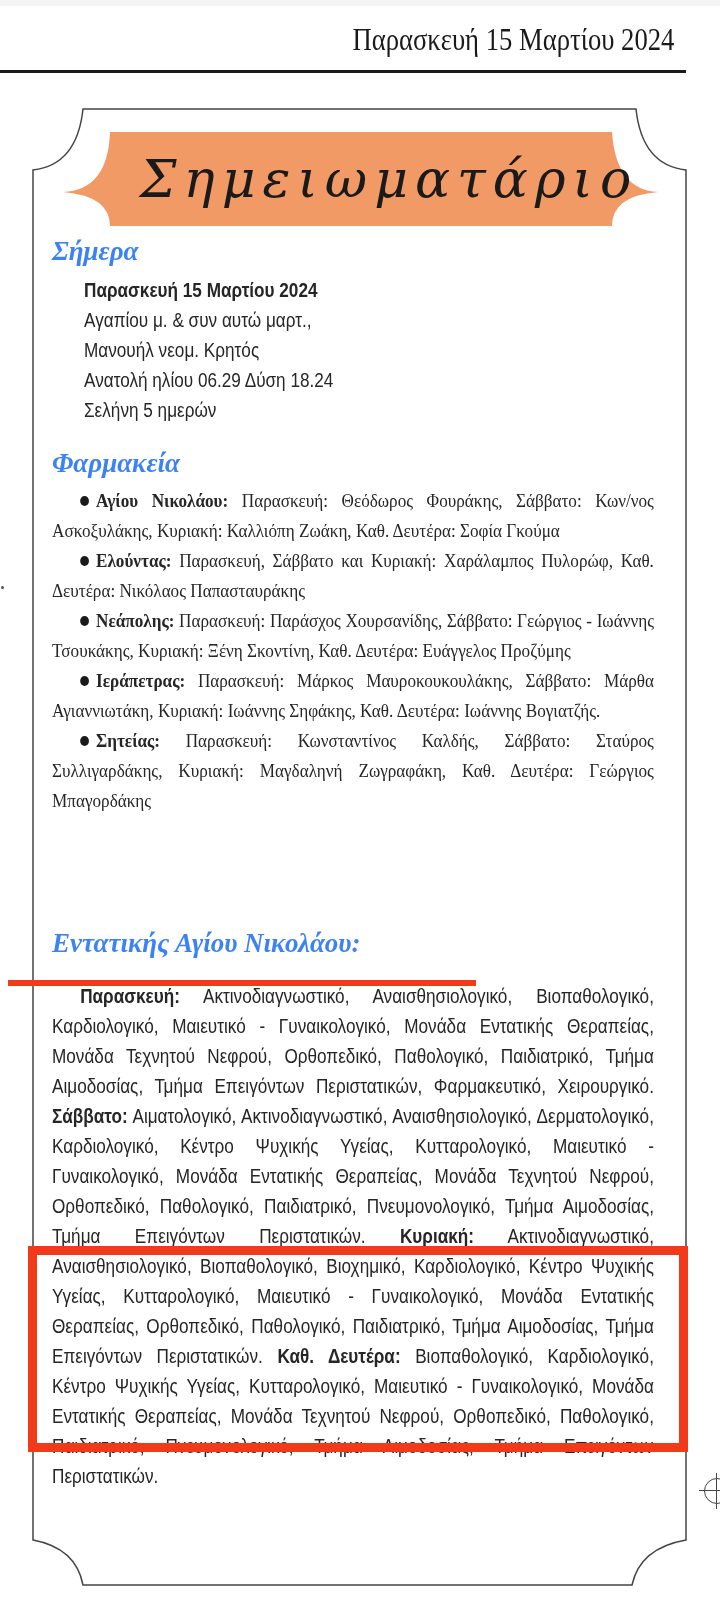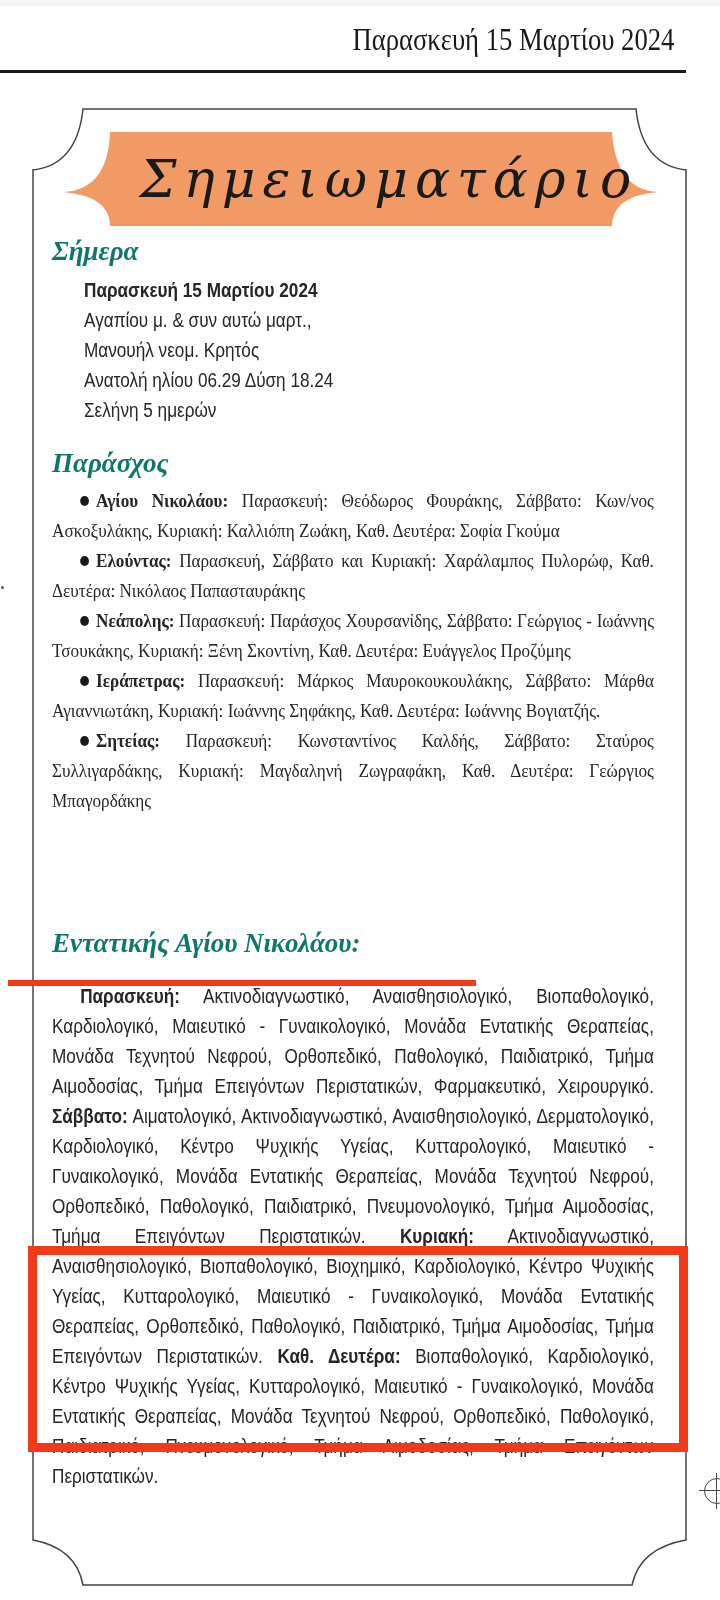--- a/index.html
+++ b/index.html
@@ -2,21 +2,21 @@
 <html><head>
 <meta charset="utf-8">
 <style>
   html, body { margin:0; padding:0; background:#ffffff; }
   body { width:720px; height:1600px; position:relative; overflow:hidden; font-family:"Liberation Sans", sans-serif; color:#222; }
   .topbar { position:absolute; left:0; top:0; width:720px; height:6px; background:#f4f4f4; }
   .date-header { position:absolute; right:46px; top:22px; font-family:"Liberation Serif", serif; font-size:31px; color:#1a1a1a; transform:scaleX(0.86); transform-origin:right center; white-space:nowrap; }
   .header-rule { position:absolute; left:0; top:70px; width:686px; height:3px; background:#1a1a1a; }
   .frame-svg { position:absolute; left:0; top:0; }
   .banner-title { position:absolute; left:110px; top:132px; width:502px; height:94px; display:flex; align-items:center; justify-content:center; font-family:"DejaVu Serif", serif; font-style:italic; font-size:52px; letter-spacing:7px; color:#1a1a1a;margin-left:28px; }
-  .section-title { position:absolute; left:52px; font-family:"Liberation Serif", serif; font-style:italic; font-weight:bold; font-size:27px; color:#0f766e; white-space:nowrap; }
+  .section-title { position:absolute; left:52px; font-family:"Liberation Serif", serif; font-style:italic; font-weight:bold; font-size:27px; color:#3b82f6; white-space:nowrap; }
   .text { font-family:"Liberation Sans", sans-serif; font-size:19.5px; line-height:30px; color:#262626; }
   .today { position:absolute; left:84px; top:275px; width:420px; }
   .today .line { white-space:nowrap; transform:scaleX(0.88); transform-origin:left center; display:block; }
   .today .bold { font-weight:bold; }
   .block { position:absolute; left:52px; width:602px; text-align:justify; }
   .block p { margin:0; text-indent:32px; }
   .blk { font-weight:bold; }
   .bullet { display:inline-block; width:10px; height:10px; background:#1a1a1a; border-radius:50%; vertical-align:middle; margin-right:8px; position:relative; top:-2px; }
   .sq { transform:scaleX(0.88); transform-origin:left top; width:684px; }
   .red-underline { position:absolute; left:8px; top:980px; width:468px; height:6px; background:#f03a1a; }
@@ -41,21 +41,21 @@
 
 <div class="section-title" style="top:236px;">Σήμερα</div>
 <div class="today text">
   <span class="line bold">Παρασκευή 15 Μαρτίου 2024</span>
   <span class="line">Αγαπίου μ. &amp; συν αυτώ μαρτ.,</span>
   <span class="line">Μανουήλ νεομ. Κρητός</span>
   <span class="line">Ανατολή ηλίου 06.29 Δύση 18.24</span>
   <span class="line">Σελήνη 5 ημερών</span>
 </div>
 
-<div class="section-title" style="top:448px;">Παράσχος</div>
+<div class="section-title" style="top:448px;">Φαρμακεία</div>
 <div class="block text" style="top:486px;font-family:Liberation Serif, serif;">
   <div class="sq">
     <p><span class="bullet"></span><span class="blk">Αγίου Νικολάου:</span> <span>Παρασκευή: Θεόδωρος Φουράκης, Σάββατο: Κων/νος Ασκοξυλάκης, Κυριακή: Καλλιόπη Ζωάκη, Καθ. Δευτέρα: Σοφία Γκούμα</span></p>
     <p><span class="bullet"></span><span class="blk">Ελούντας:</span> <span>Παρασκευή, Σάββατο και Κυριακή: Χαράλαμπος Πυλορώφ, Καθ. Δευτέρα: Νικόλαος Παπασταυράκης</span></p>
     <p><span class="bullet"></span><span class="blk">Νεάπολης:</span> <span>Παρασκευή: Παράσχος Χουρσανίδης, Σάββατο: Γεώργιος - Ιωάννης Τσουκάκης, Κυριακή: Ξένη Σκοντίνη, Καθ. Δευτέρα: Ευάγγελος Προζύμης</span></p>
     <p><span class="bullet"></span><span class="blk">Ιεράπετρας:</span> <span>Παρασκευή: Μάρκος Μαυροκουκουλάκης, Σάββατο: Μάρθα Αγιαννιωτάκη, Κυριακή: Ιωάννης Σηφάκης, Καθ. Δευτέρα: Ιωάννης Βογιατζής.</span></p>
     <p><span class="bullet"></span><span class="blk">Σητείας:</span> <span>Παρασκευή: Κωνσταντίνος Καλδής, Σάββατο: Σταύρος Συλλιγαρδάκης, Κυριακή: Μαγδαληνή Ζωγραφάκη, Καθ. Δευτέρα: Γεώργιος Μπαγορδάκης</span></p>
   </div>
 </div>
 

